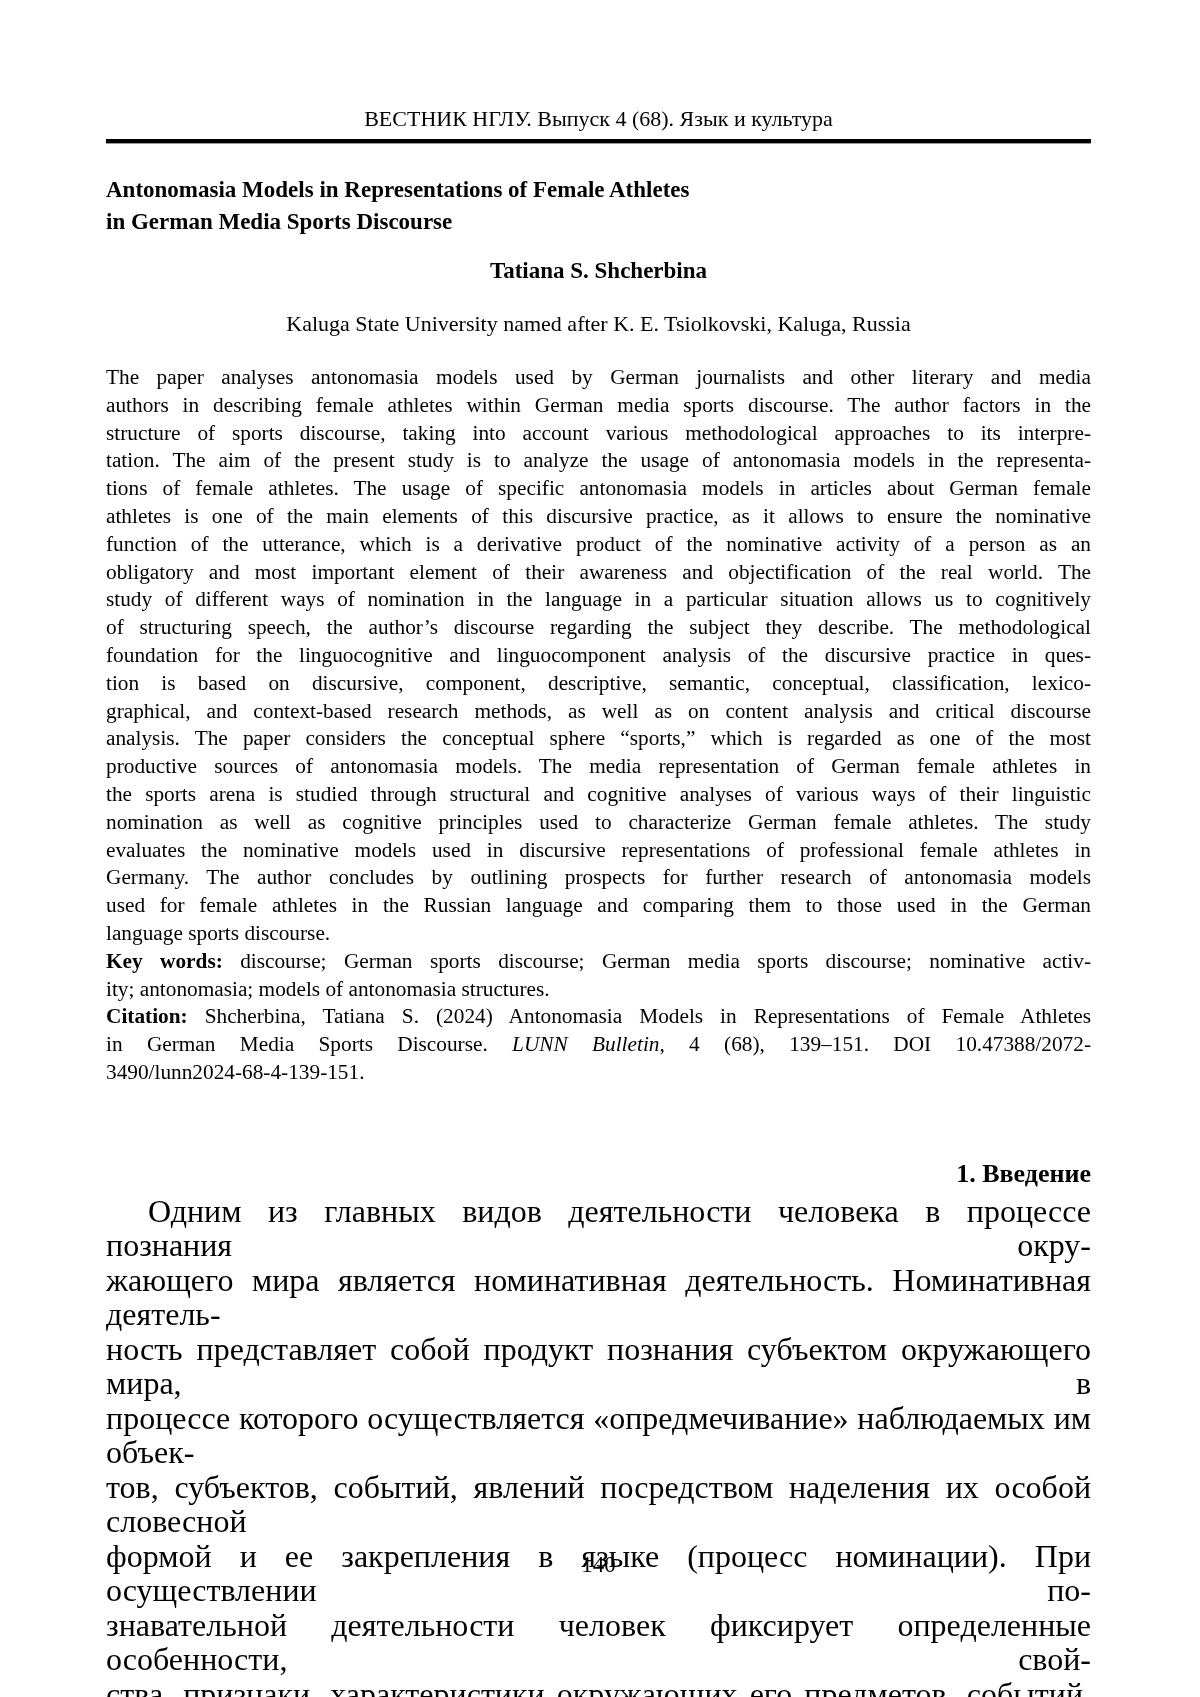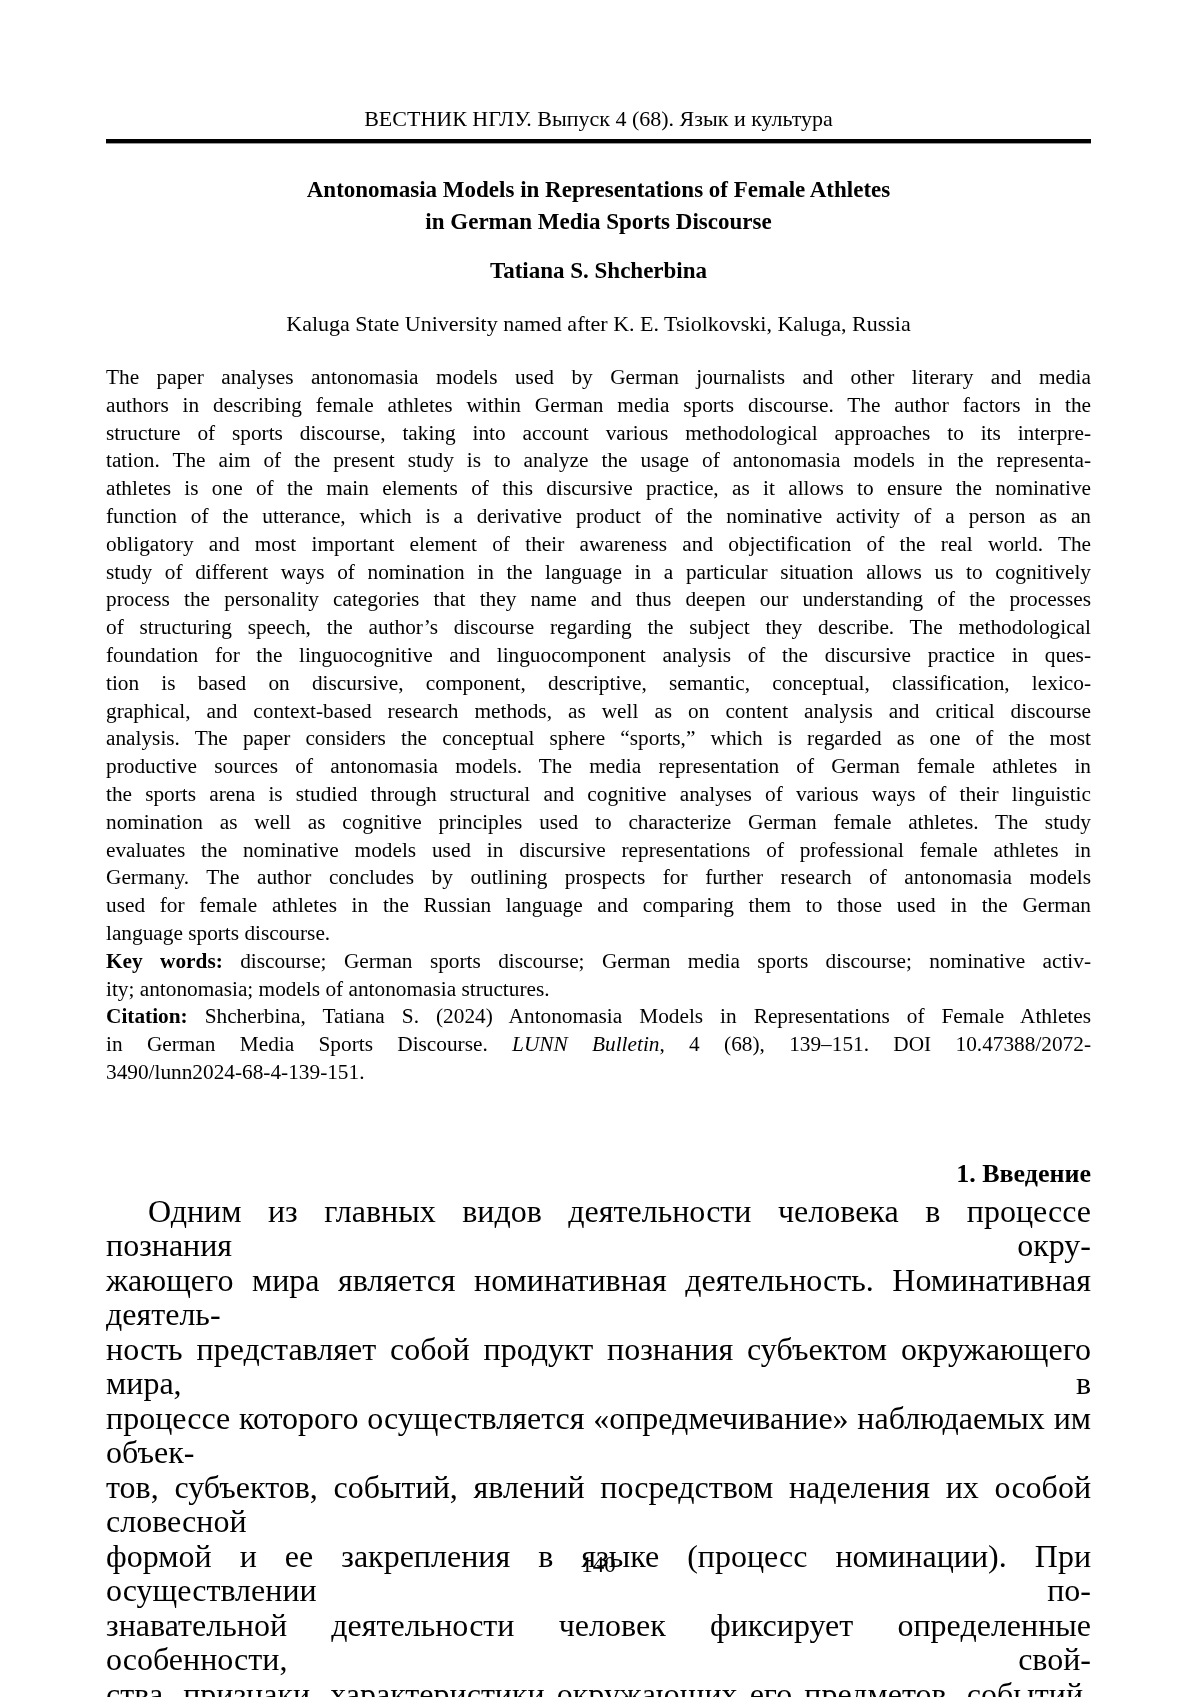--- a/index.html
+++ b/index.html
@@ -30,21 +30,21 @@
     margin-top: 7px;
     height: 4px;
     background: #000000;
     border-bottom: 1px solid #9a9a9a;
   }
   .article-title {
     margin-top: 30px;
     font-size: 23px;
     font-weight: bold;
     line-height: 32px;
-    text-align: center;
+    text-align: left;
   }
   .author {
     margin-top: 19px;
     font-size: 23px;
     font-weight: bold;
     line-height: 28px;
     text-align: center;
   }
   .affiliation {
     margin-top: 25px;
@@ -105,25 +105,25 @@
     <div class="author">Tatiana S. Shcherbina</div>
 
     <div class="affiliation">Kaluga State University named after K. E. Tsiolkovski, Kaluga, Russia</div>
 
     <div class="abstract-wrap">
       <div>
           <div class="line"><span>The paper analyses antonomasia models used by German journalists and other literary and media</span></div>
           <div class="line"><span>authors in describing female athletes within German media sports discourse. The author factors in the</span></div>
           <div class="line"><span>structure of sports discourse, taking into account various methodological approaches to its interpre-</span></div>
           <div class="line"><span>tation. The aim of the present study is to analyze the usage of antonomasia models in the representa-</span></div>
+          <div class="line"><span>tions of female athletes. The usage of specific antonomasia models in articles about German female</span></div>
           <div class="line"><span>athletes is one of the main elements of this discursive practice, as it allows to ensure the nominative</span></div>
           <div class="line"><span>function of the utterance, which is a derivative product of the nominative activity of a person as an</span></div>
           <div class="line"><span>obligatory and most important element of their awareness and objectification of the real world. The</span></div>
           <div class="line"><span>study of different ways of nomination in the language in a particular situation allows us to cognitively</span></div>
-          <div class="line"><span>process the personality categories that they name and thus deepen our understanding of the processes</span></div>
           <div class="line"><span>of structuring speech, the author’s discourse regarding the subject they describe. The methodological</span></div>
           <div class="line"><span>foundation for the linguocognitive and linguocomponent analysis of the discursive practice in ques-</span></div>
           <div class="line"><span>tion is based on discursive, component, descriptive, semantic, conceptual, classification, lexico-</span></div>
           <div class="line"><span>graphical, and context-based research methods, as well as on content analysis and critical discourse</span></div>
           <div class="line"><span>analysis. The paper considers the conceptual sphere “sports,” which is regarded as one of the most</span></div>
           <div class="line"><span>productive sources of antonomasia models. The media representation of German female athletes in</span></div>
           <div class="line"><span>the sports arena is studied through structural and cognitive analyses of various ways of their linguistic</span></div>
           <div class="line"><span>nomination as well as cognitive principles used to characterize German female athletes. The study</span></div>
           <div class="line"><span>evaluates the nominative models used in discursive representations of professional female athletes in</span></div>
           <div class="line"><span>Germany. The author concludes by outlining prospects for further research of antonomasia models</span></div>

